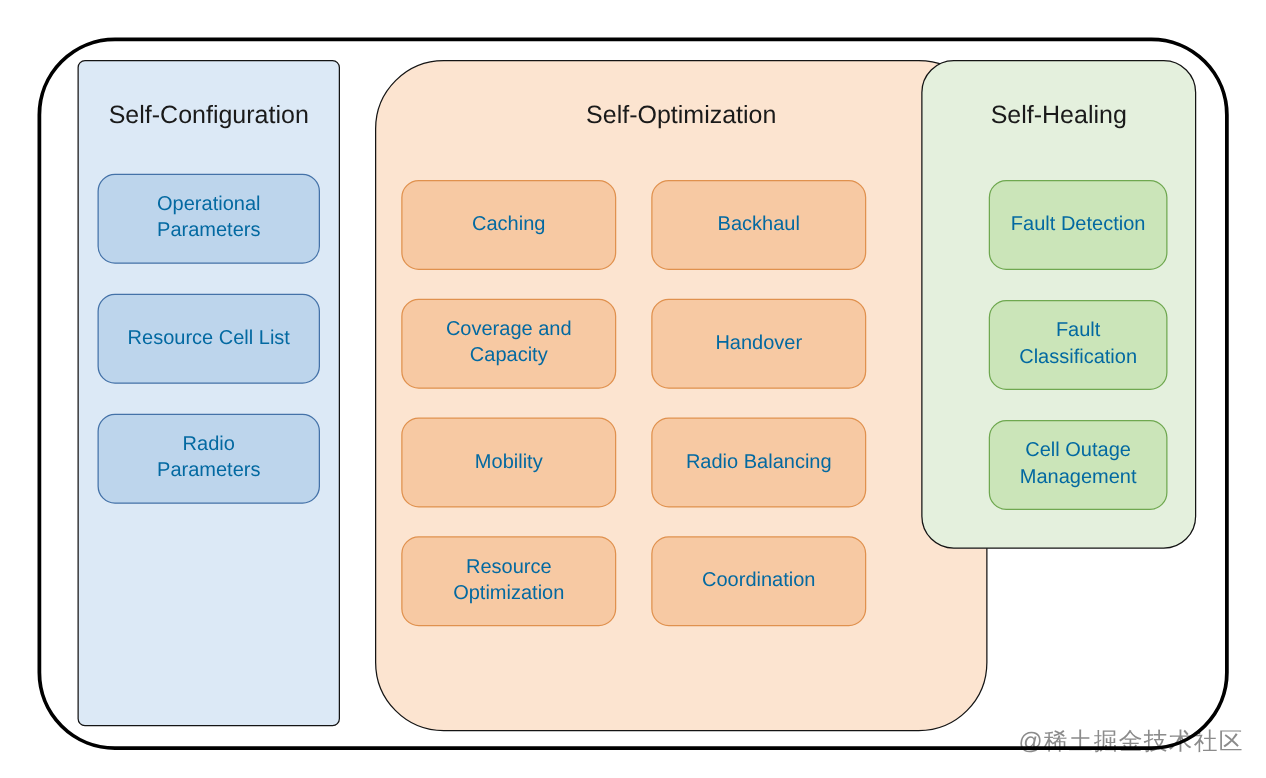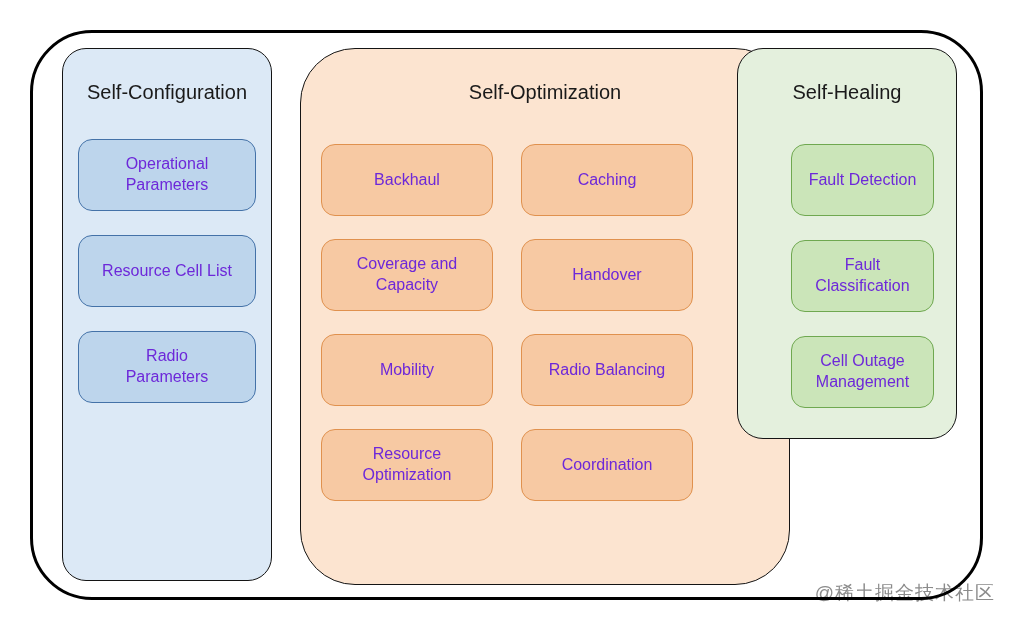--- a/index.html
+++ b/index.html
@@ -35,21 +35,21 @@
     position: absolute;
     top: 48px;
     box-sizing: border-box;
     border: 1.5px solid #141414;
     z-index: 2;
   }
   .panel-blue {
     left: 62px;
     width: 210px;
     height: 533px;
-    border-radius: 24px;
+    border-radius: 6px;
     background: var(--c-blue_panel, #dce9f6);
   }
   .panel-orange {
     left: 300px;
     width: 490px;
     height: 537px;
     border-radius: 55px;
     background: var(--c-orange_panel, #fce4d0);
   }
   .panel-green {
@@ -72,21 +72,21 @@
     box-sizing: border-box;
     height: 72px;
     border-radius: 14px;
     display: flex;
     align-items: center;
     justify-content: center;
     text-align: center;
     font-size: 16px;
     line-height: 1.3;
     padding: 0 8px;
-    color: #6d28d9;
+    color: #0369a1;
     white-space: pre-line;
   }
   .panel-blue .box {
     background: var(--c-blue_box, #bdd5ec);
     border: 1.5px solid var(--c-blue_border, #4472a8);
   }
   .panel-orange .box {
     background: var(--c-orange_box, #f7c9a3);
     border: 1.5px solid var(--c-orange_border, #e0914e);
   }
@@ -150,22 +150,22 @@
 Parameters</div>
       <div class="box">Resource Cell List</div>
       <div class="box">Radio
 Parameters</div>
     </div>
   </div>
 
   <div class="panel panel-orange">
     <div class="panel-title">Self-Optimization</div>
     <div class="grid">
+      <div class="box">Caching</div>
       <div class="box">Backhaul</div>
-      <div class="box">Caching</div>
       <div class="box">Coverage and
 Capacity</div>
       <div class="box">Handover</div>
       <div class="box">Mobility</div>
       <div class="box">Radio Balancing</div>
       <div class="box">Resource
 Optimization</div>
       <div class="box">Coordination</div>
     </div>
   </div>

